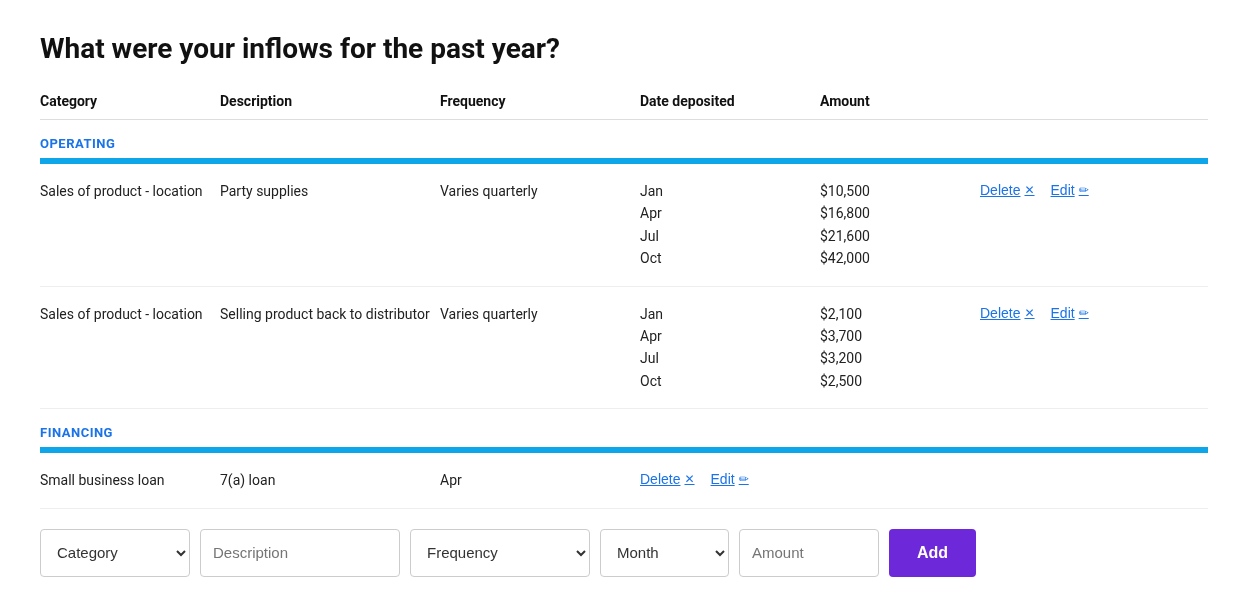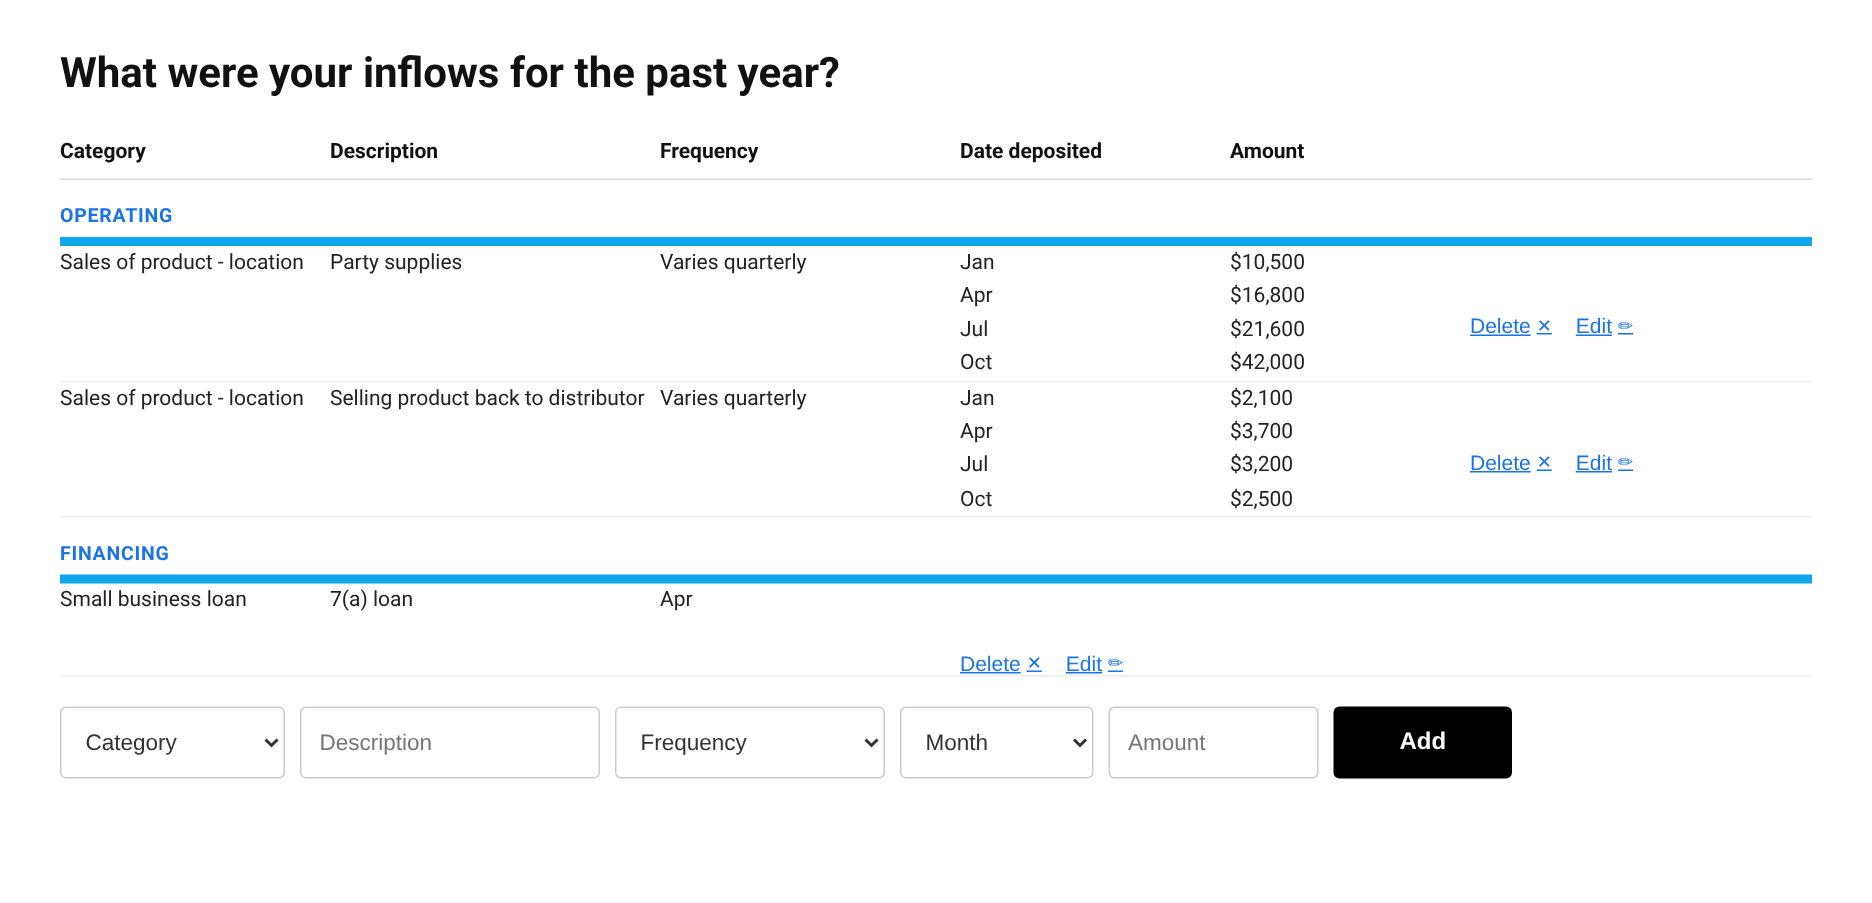--- a/index.html
+++ b/index.html
@@ -34,35 +34,34 @@
     }
     .section-label {
       font-size: 13px;
       font-weight: 700;
       color: #1a73e8;
       letter-spacing: 0.5px;
     }
     .table-row {
       display: grid;
       grid-template-columns: 180px 220px 200px 180px 160px 1fr;
-      padding: 0 0;
+      padding: 16px 0;
       border-bottom: 1px solid #eee;
       align-items: start;
     }
     .cell {
       font-size: 14px;
       color: #222;
       line-height: 1.6;
     }
     .actions {
       display: flex;
       gap: 16px;
       align-items: center;
       padding-top: 2px;
-      margin-top: 43px;
     }
     .action-link {
       color: #1a73e8;
       text-decoration: underline;
       cursor: pointer;
       font-size: 14px;
       background: none;
       border: none;
       display: flex;
       align-items: center;
@@ -91,22 +90,22 @@
       appearance: auto;
       cursor: pointer;
     }
     .select-category { width: 150px; }
     .input-description { width: 200px; }
     .select-frequency { width: 180px; }
     .select-month { width: 129px; background: #f0f0f0; }
     .input-amount { width: 140px; }
     .btn-add {
       height: 48px;
-      padding: 0 44px;
-      background: #000000;
+      padding: 0 28px;
+      background: #6d28d9;
       color: #fff;
       border: none;
       border-radius: 4px;
       font-size: 16px;
       font-weight: 600;
       cursor: pointer;
     }
     .amounts-col { white-space: pre; }
   </style>
 </head>

